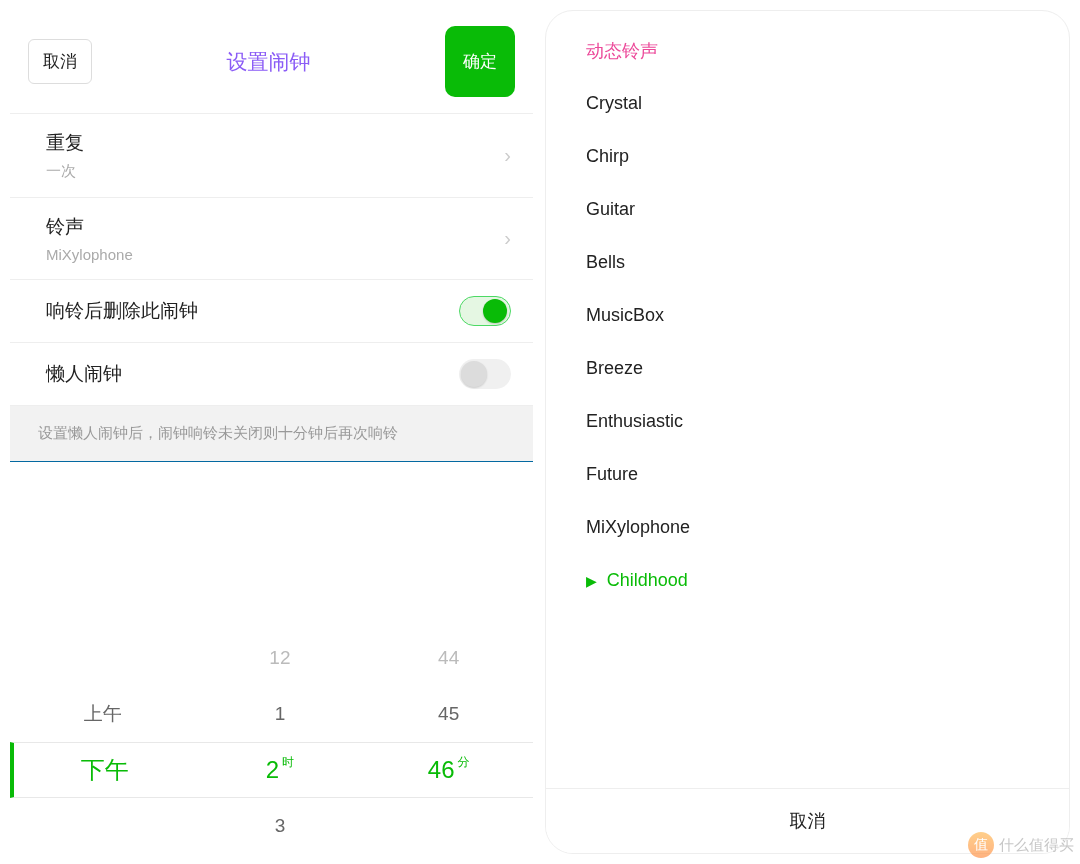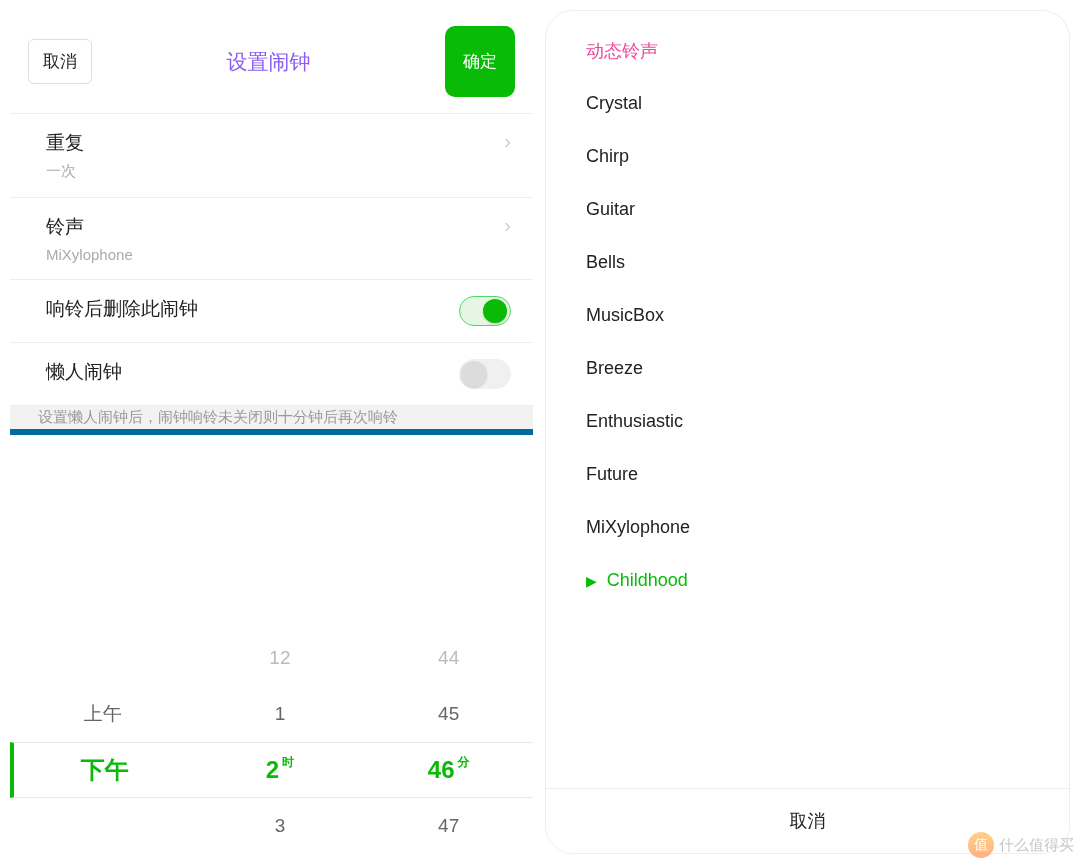--- a/index.html
+++ b/index.html
@@ -58,21 +58,21 @@
     border: none;
     border-radius: 10px;
     background: #09bb07;
     color: #fff;
     padding: 24px 18px;
     font-size: 17px;
   }
 
   .row {
     display: flex;
-    align-items: flex-start;
+    align-items: center;
     justify-content: space-between;
     background: #fff;
     padding: 16px 22px 16px 36px;
     border-top: 1px solid #eee;
   }
   .row-info .title { font-size: 19px; color: #222; }
   .row-info .sub { font-size: 15px; color: #aaa; margin-top: 6px; }
   .chev { color: #ccc; font-size: 20px; }
 
   .toggle {
@@ -95,23 +95,23 @@
     content: ""; position: absolute; left: 2px; top: 2px;
     width: 26px; height: 26px; border-radius: 50%; background: #fff;
     box-shadow: 0 1px 2px rgba(0,0,0,.15);
     background: #dcdcdc;
   }
 
   .hint-strip {
     background: #f2f2f2;
     color: #999;
     font-size: 15px;
-    padding: 2px 28px;
+    padding: 18px 28px;
     border-top: 1px solid #eee;
-    border-bottom: 6px solid #0369a1;
+    border-bottom: 1px solid #0369a1;
   }
 
   .note-row {
     display: flex;
     align-items: center;
     padding: 20px 28px 20px 36px;
     border-bottom: 1px solid #eee;
   }
   .note-label { font-size: 19px; color: #222; padding-right: 18px; border-right: 1px solid #eee; }
   .note-input {
@@ -127,21 +127,21 @@
     grid-template-columns: 1.1fr 1fr 1fr;
     background: #fff;
     position: relative;
   }
   .picker-col { display: flex; flex-direction: column; align-items: center; }
   .picker-cell {
     height: 56px; display: flex; align-items: center; justify-content: center;
     font-size: 19px; color: #bbb; width: 100%;
   }
   .picker-cell.sel {
-    color: #09bb07; font-size: 24px; font-weight: 700;
+    color: #09bb07; font-size: 24px; font-weight: 400;
     border-top: 1px solid #e8e8e8; border-bottom: 1px solid #e8e8e8;
   }
   .picker-cell.near { color: #666; }
   .picker-unit { font-size: 12px; position: relative; top: -8px; margin-left: 3px; }
 
   
   .rt-title {
     font-size: 18px; color: #ec4899;
     padding: 28px 40px 14px;
   }
@@ -249,21 +249,20 @@
         </div>
         <div class="picker-cell near">3</div>
       </div>
       <div class="picker-col">
         <div class="picker-cell">44</div>
         <div class="picker-cell near">45</div>
         <div class="picker-cell sel">
           <span>46</span>
             <span class="picker-unit">分</span>
         </div>
-        <div class="picker-cell near">47</div>
       </div>
     </div>
   </div>
 
   <div class="panel panel-right">
     <div class="rt-title">动态铃声</div>
     <div class="rt-list" id="rt-list">
         <div class="rt-item">
           <span>Crystal</span>
         </div>

